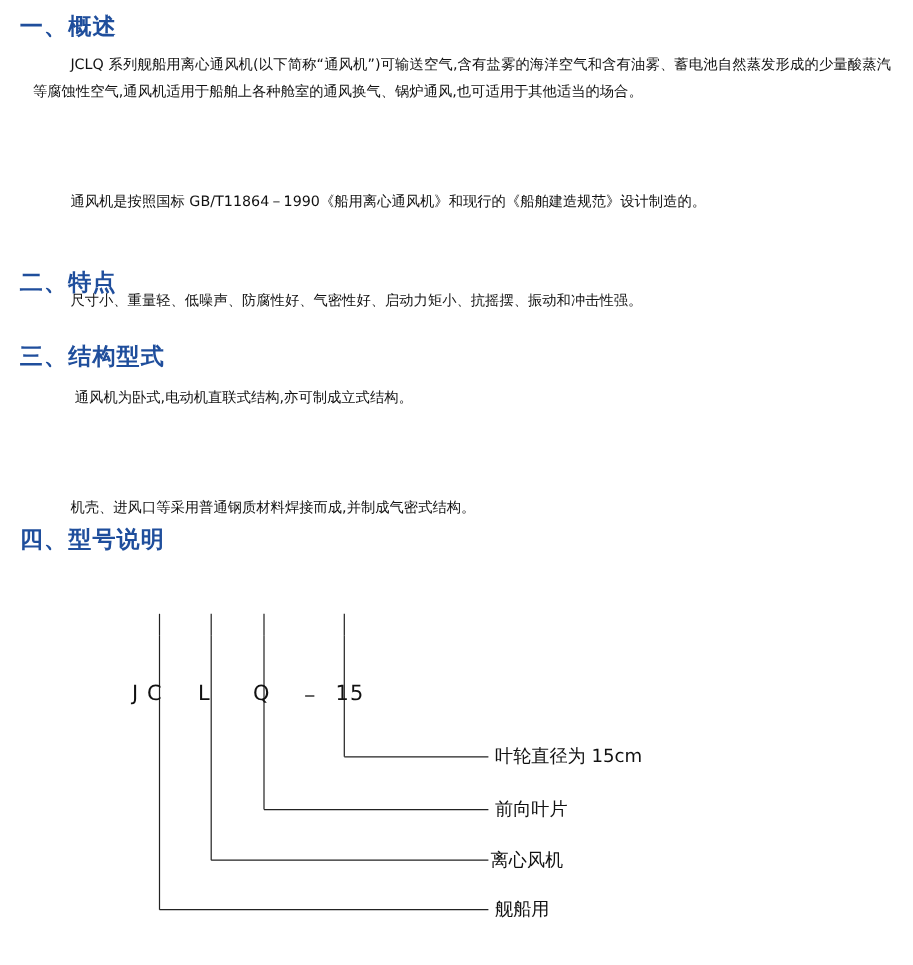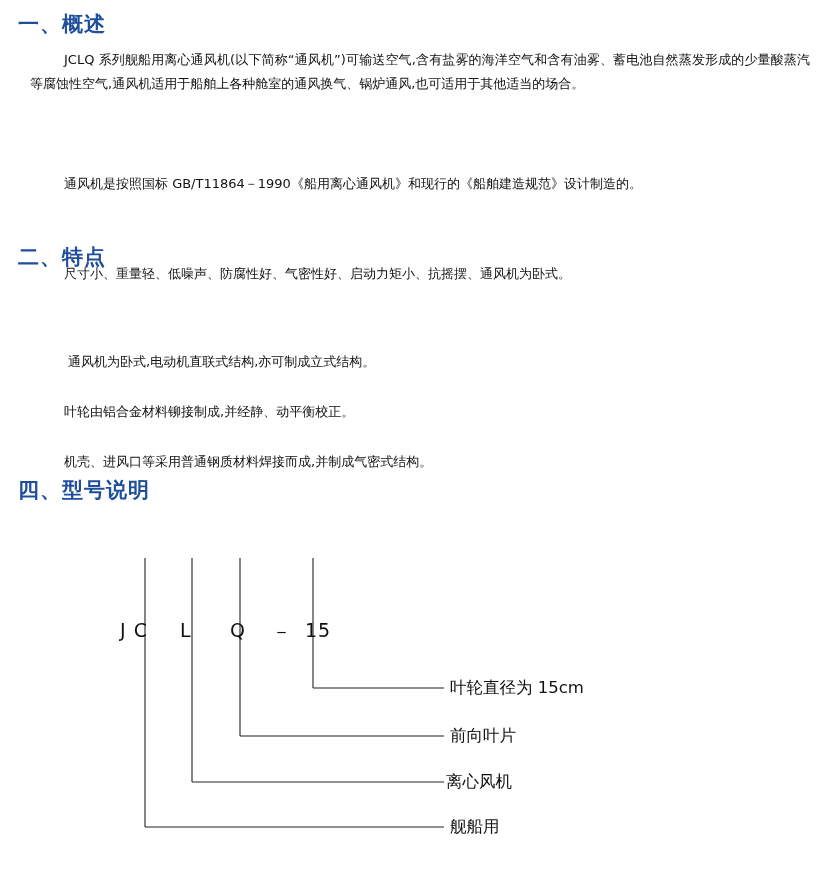--- a/index.html
+++ b/index.html
@@ -96,24 +96,24 @@
 </head>
 <body>
 
 <div class="page">
 
   <h2 class="section-heading" id="h-overview">一、概述</h2>
   <p class="para indent" id="p-overview-1">JCLQ 系列舰船用离心通风机(以下简称“通风机”)可输送空气,含有盐雾的海洋空气和含有油雾、蓄电池自然蒸发形成的少量酸蒸汽等腐蚀性空气,通风机适用于船舶上各种舱室的通风换气、锅炉通风,也可适用于其他适当的场合。</p>
   <p class="para indent" id="p-overview-2">通风机是按照国标 GB/T11864－1990《船用离心通风机》和现行的《船舶建造规范》设计制造的。</p>
 
   <h2 class="section-heading" id="h-features">二、特点</h2>
-  <p class="para indent" id="p-features">尺寸小、重量轻、低噪声、防腐性好、气密性好、启动力矩小、抗摇摆、通风机为卧式。</p>
+  <p class="para indent" id="p-features">尺寸小、重量轻、低噪声、防腐性好、气密性好、启动力矩小、抗摇摆、振动和冲击性强。</p>
 
+  <h2 class="section-heading" id="h-structure">三、结构型式</h2>
   <p class="para indent" id="p-structure-1">通风机为卧式,电动机直联式结构,亦可制成立式结构。</p>
-  <p class="para indent" id="p-structure-2">叶轮由铝合金材料铆接制成,并经静、动平衡校正。</p>
   <p class="para indent" id="p-structure-3">机壳、进风口等采用普通钢质材料焊接而成,并制成气密式结构。</p>
 
   <h2 class="section-heading" id="h-model">四、型号说明</h2>
 
   <div class="diagram">
 
     <svg class="lines" viewBox="0 0 830 330">
 
       <line x1="145" y1="28" x2="145" y2="48" stroke="#222" stroke-width="1.1"></line>
       <line x1="192" y1="28" x2="192" y2="48" stroke="#222" stroke-width="1.1"></line>

